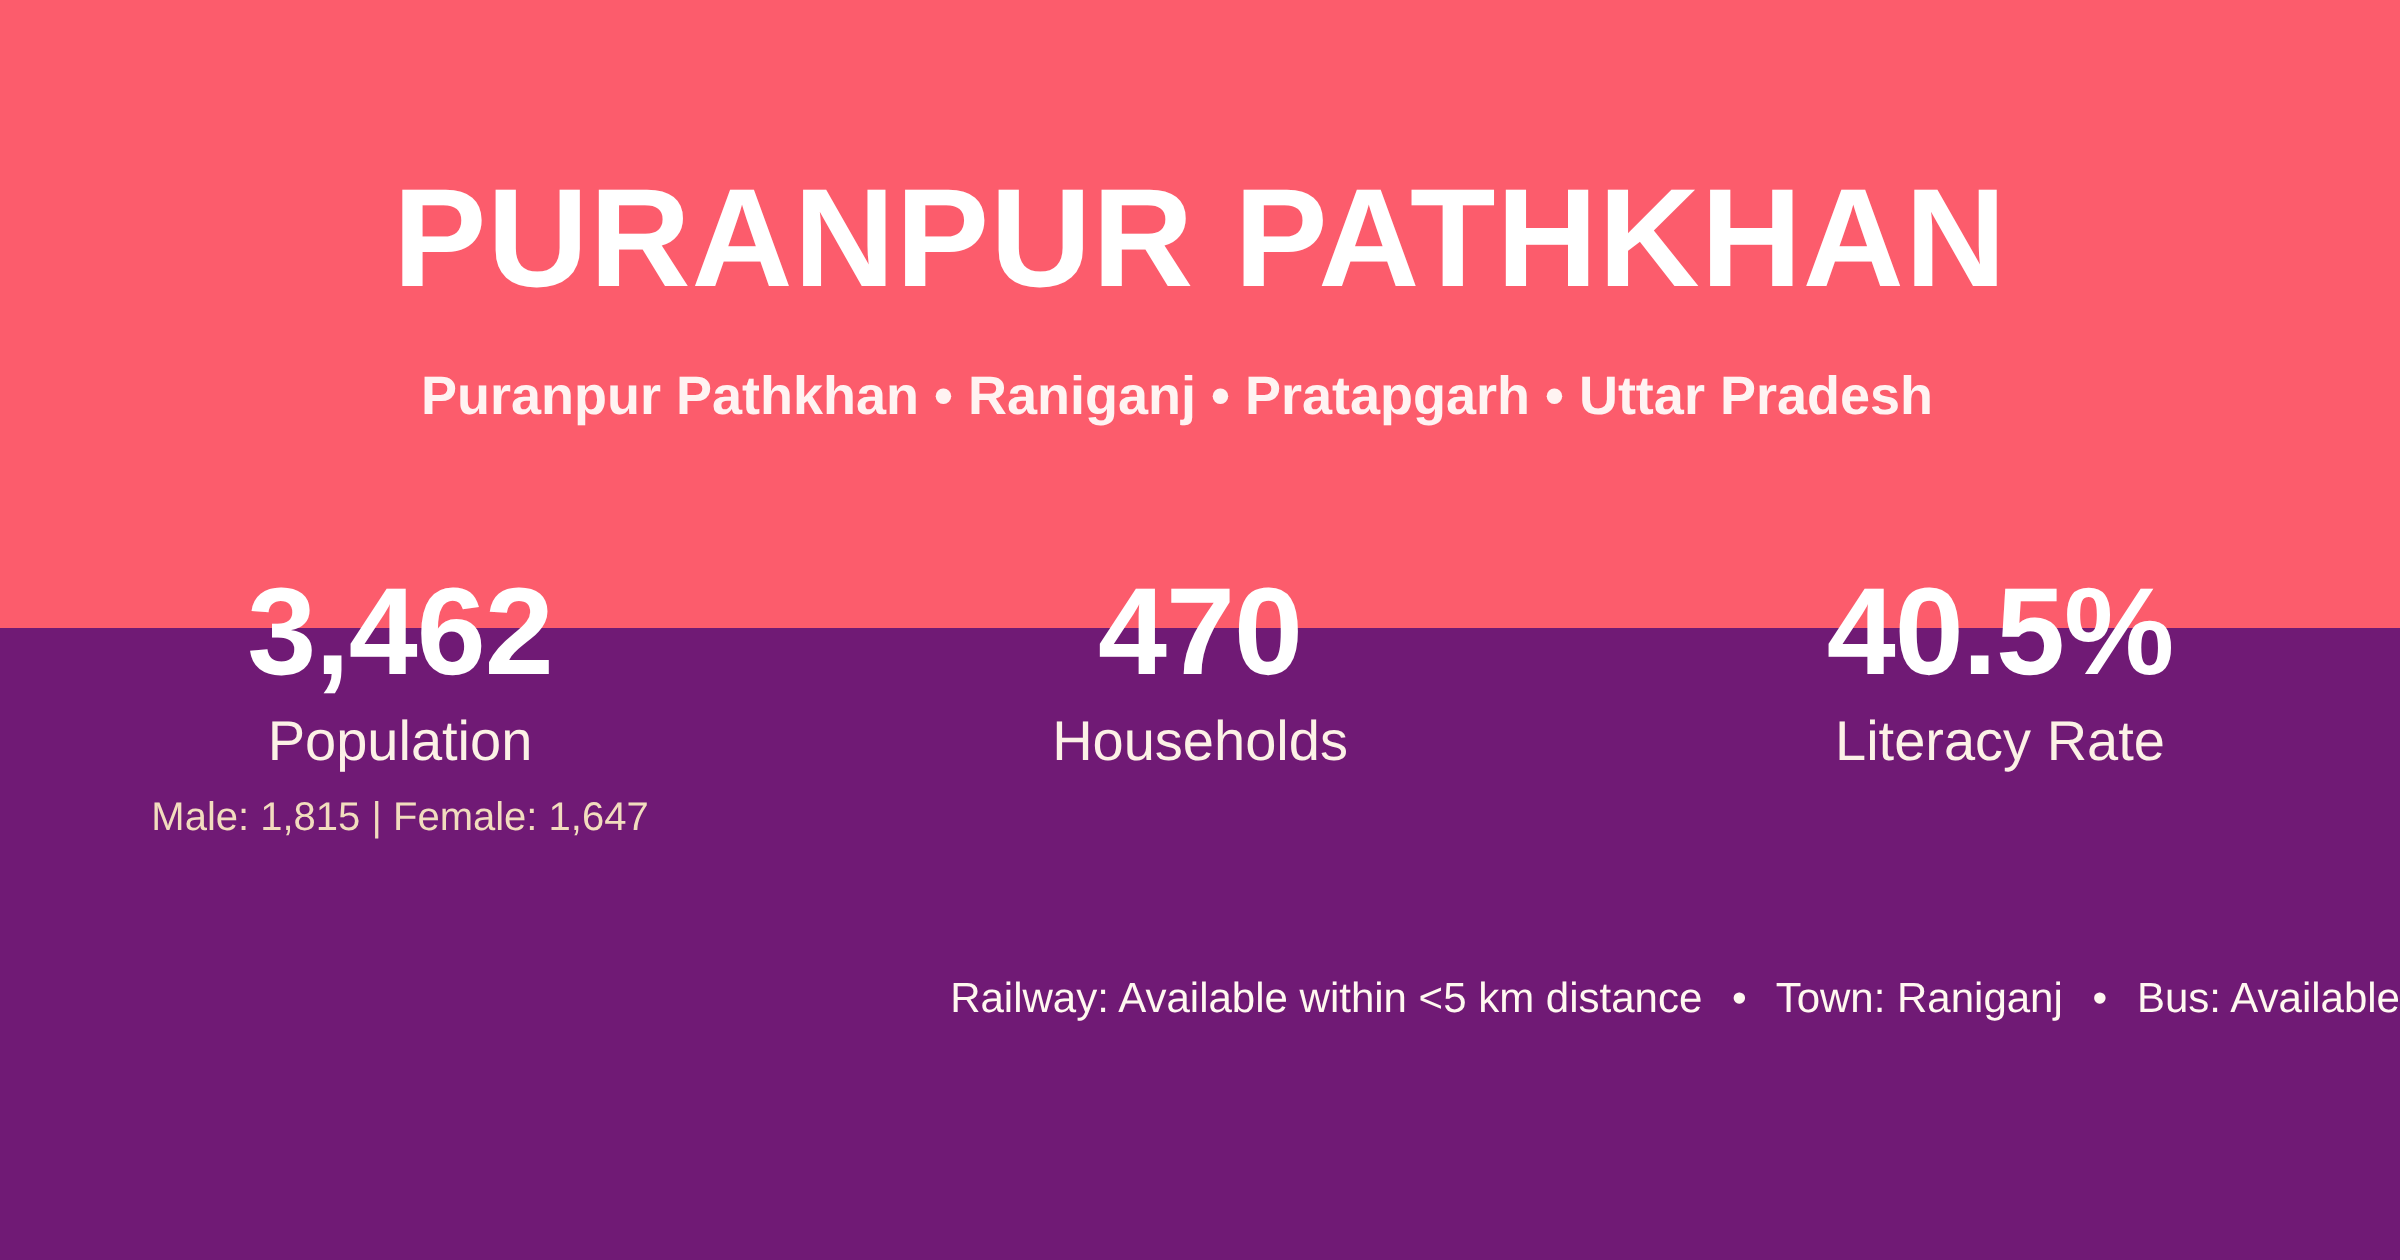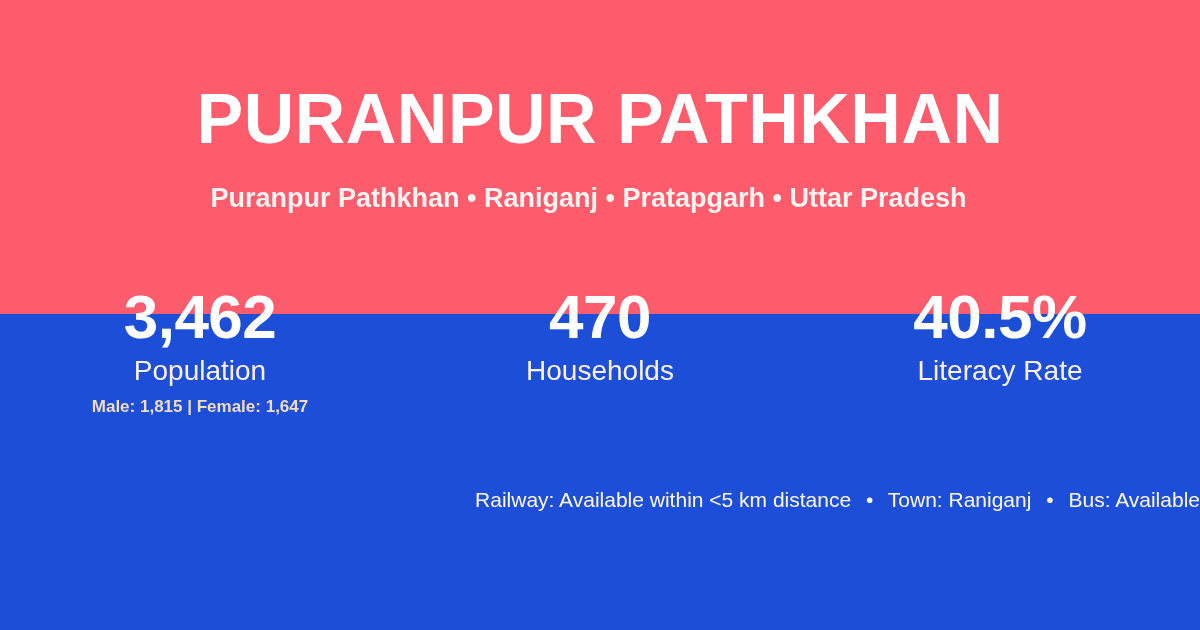--- a/index.html
+++ b/index.html
@@ -68,22 +68,22 @@
   }
   .stat-label {
     margin-top:6px;
     font-size:28px;
     font-weight:normal;
     color:#FCF1E6;
     line-height:1.2;
   }
   .stat-sub {
     margin-top:9px;
-    font-size:17px;
-    font-weight:bold;
+    font-size:20px;
+    font-weight:normal;
     color:#F2DCBE;
     line-height:1.2;
   }
   #amenities {
     position:absolute;
     top:486px; left:0;
     width:1200px;
     text-align:right;
     font-size:21px;
     color:#FFF8F0;
@@ -93,21 +93,21 @@
   #amenities .sep { padding:0 9px; }
   #footer {
     position:absolute;
     bottom:0; left:0;
     width:1200px; height:72px;
   }
 </style>
 </head>
 <body>
 
-<div id="card" style="background: #1d4ed8;">
+<div id="card" style="background: #701a75;">
 
   <div id="top-band" style="background: rgb(252, 92, 108);"></div>
 
   <div id="content">
 
     <div id="title">PURANPUR PATHKHAN</div>
 
     <div id="subtitle">Puranpur Pathkhan • Raniganj • Pratapgarh • Uttar Pradesh</div>
 
     <div id="stats">

